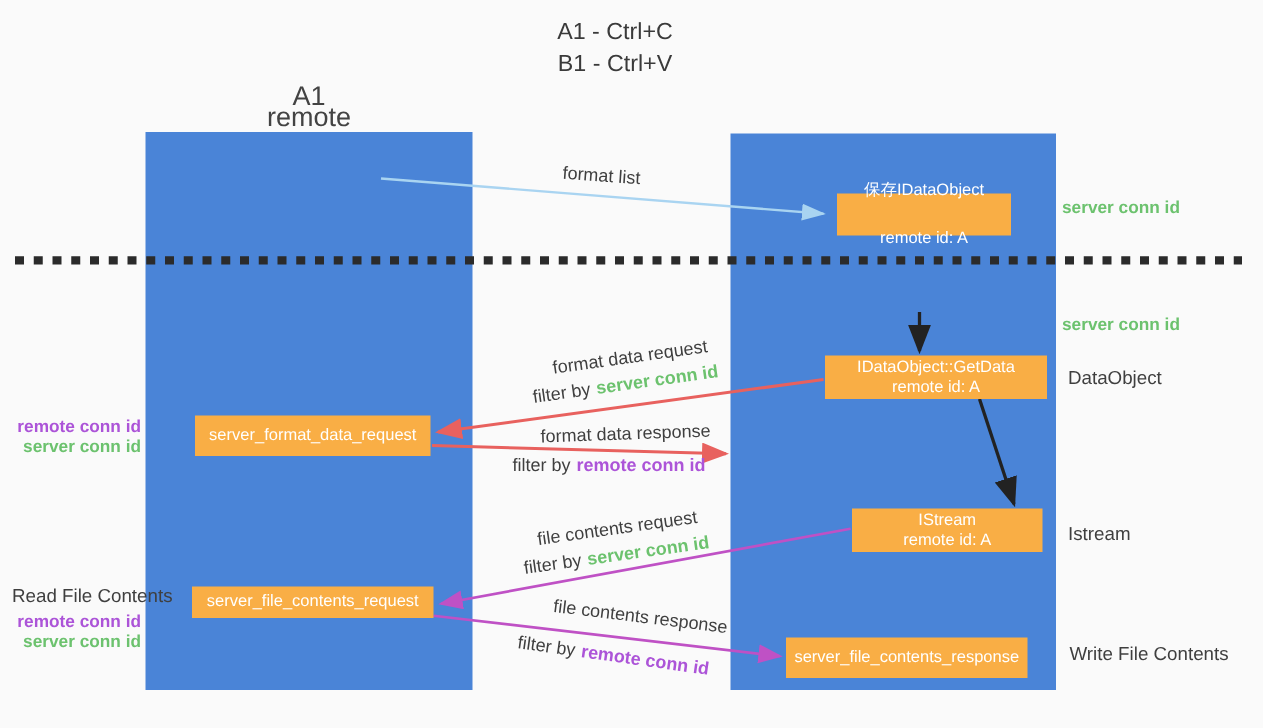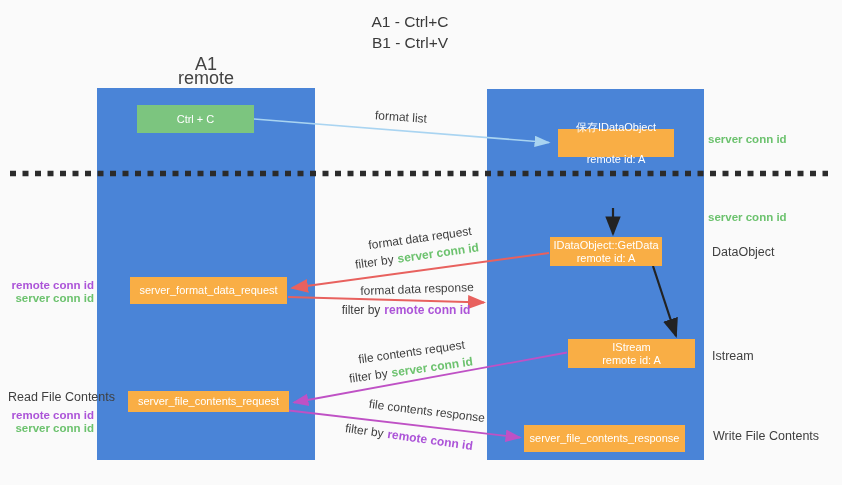--- a/index.html
+++ b/index.html
@@ -73,31 +73,28 @@
   <div class="title">
     <div>A1 - Ctrl+C</div>
     <div>B1 - Ctrl+V</div>
   </div>
 
   <div class="ll-header" style="left:146px;top:57px;">
     <div>A1</div>
     <div>remote</div>
   </div>
 
-  <div class="node green" style="left:137px;top:105px;width:117px;height:28px;">
-    <span>Ctrl + C</span>
-  </div>
 
   <div class="node orange" style="left:558px;top:129px;width:116px;height:28px;gap:19px;">
     <span>保存IDataObject</span>
     <span>remote id: A</span>
   </div>
 
 
-  <div class="node orange" style="left:550px;top:237px;width:112px;height:29px;">
+  <div class="node orange" style="left:550px;top:237px;width:148px;height:29px;">
     <span>IDataObject::GetData</span>
     <span>remote id: A</span>
   </div>
 
   <div class="node orange" style="left:130px;top:277px;width:157px;height:27px;">
     <span>server_format_data_request</span>
   </div>
 
 
   <div class="node orange" style="left:568px;top:339px;width:127px;height:29px;">

